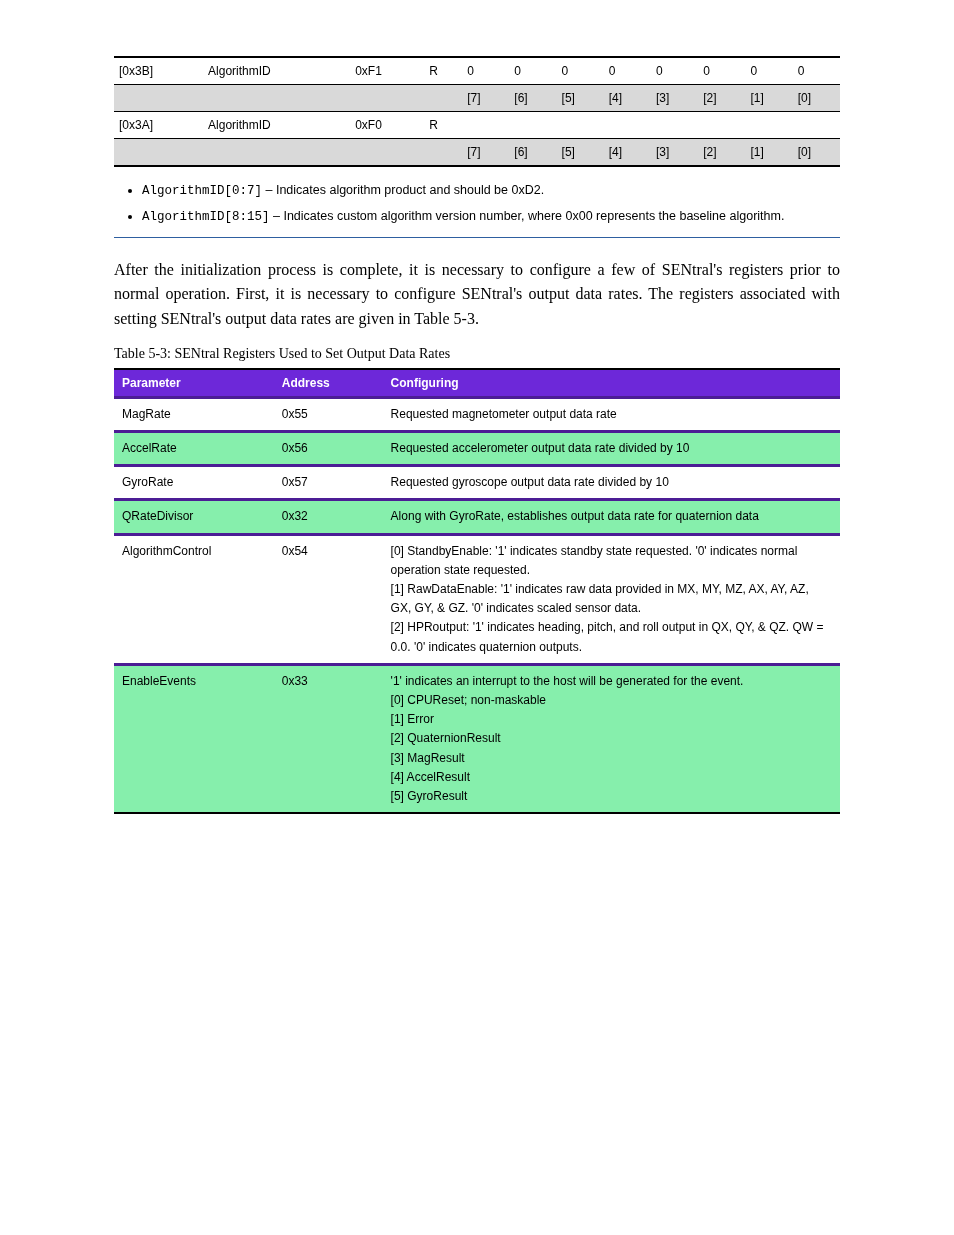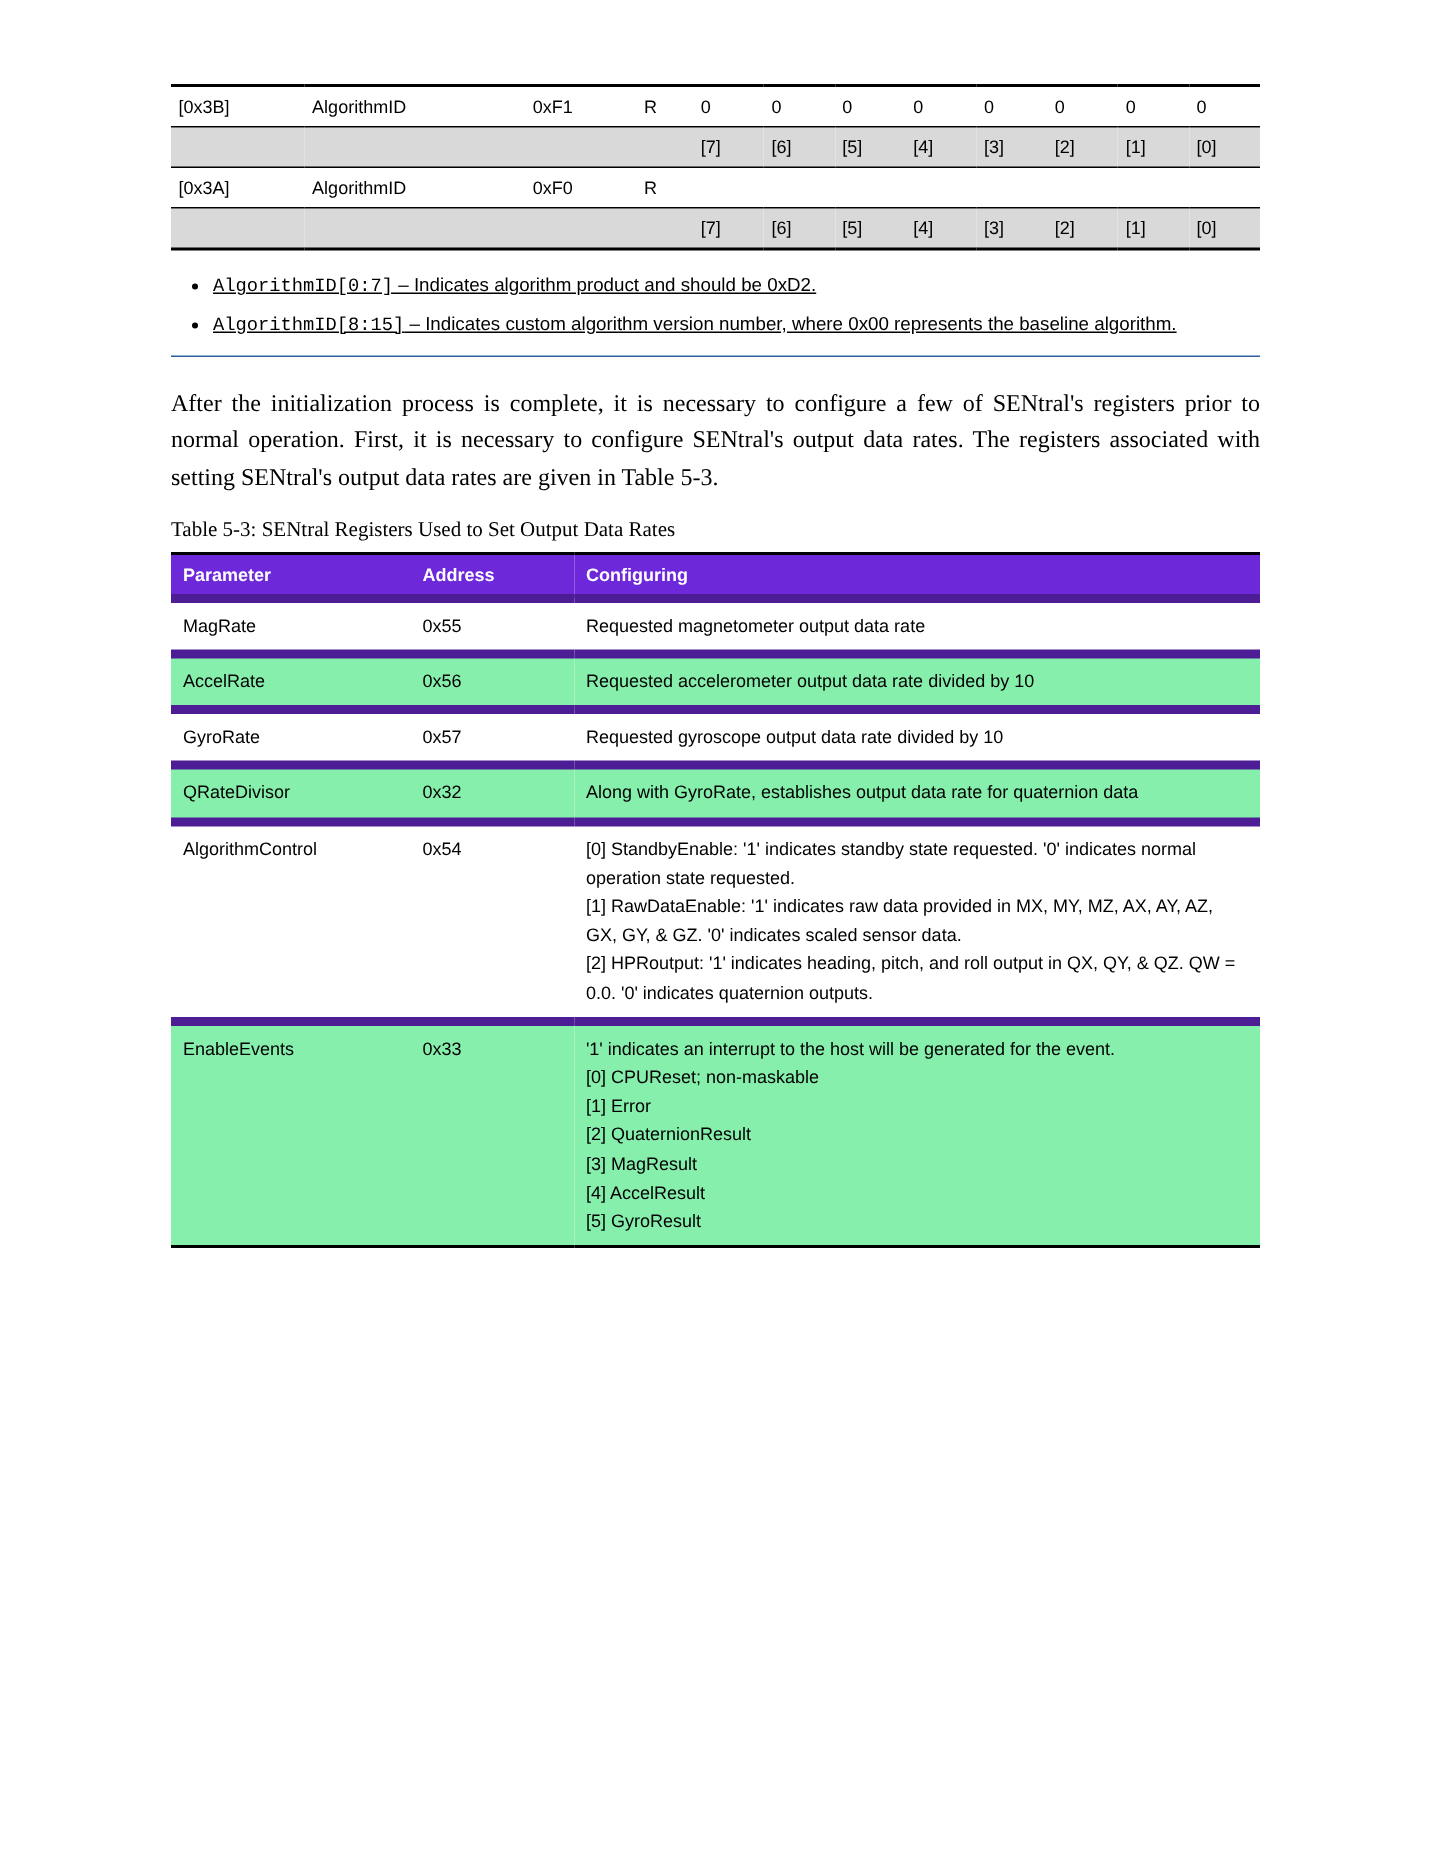--- a/index.html
+++ b/index.html
@@ -28,21 +28,20 @@
   }
   .table1 tr.zebra td {
     background: #d9d9d9;
   }
   .table1 tr:first-child td {
     border-top: none;
   }
   .legend {
     margin: 14px 0 2px 0;
     padding-left: 28px;
-    text-decoration: underline;
   }
   .legend li {
     margin-bottom: 6px;
     font-size: 12.5px;
     line-height: 1.5;
     text-align: justify;
   }
   .legend-sym {
     font-family: "Courier New", monospace;
   }
@@ -79,21 +78,21 @@
     background: #6d28d9;
     color: #ffffff;
     font-weight: bold;
     text-align: left;
     padding: 6px 8px;
     font-size: 12px;
     border-top: none;
   }
   .table2 td {
     padding: 6px 8px;
-    border-top: 6px solid #4c1d95;
+    border-top: 3px solid #4c1d95;
     font-size: 12px;
     vertical-align: top;
     line-height: 1.6;
   }
   .table2 tr.zebra td {
     background: #86efac;
   }
   .col-a { width: 22%; }
   .col-b { width: 15%; }
   .col-c { width: 63%; }

